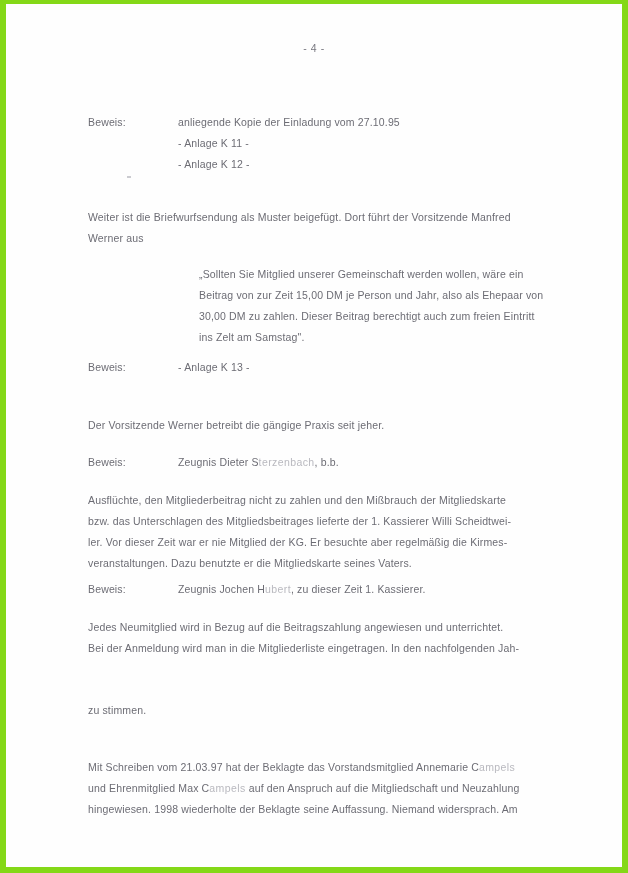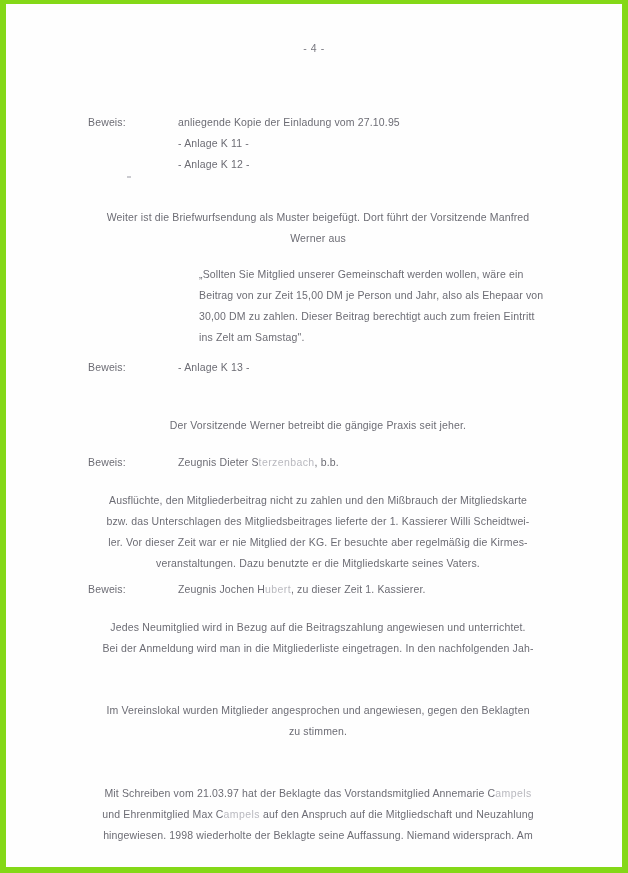--- a/index.html
+++ b/index.html
@@ -53,21 +53,21 @@
 
   
   .blk {
     position: absolute;
     color: #6c6c74;
   }
 
   .body-blk {
     left: 82px;
     width: 460px;
-    text-align: center;
+    text-align: left;
   }
 
   .quote-blk {
     left: 169px;
     width: 380px;
     margin-left: 24px;
   }
 
   .line { white-space: pre; }
 
@@ -160,24 +160,23 @@
       <span class="label">Beweis:</span>
       <div class="value"><span>Zeugnis Jochen H</span><span class="redact">ubert</span><span>, zu dieser Zeit 1. Kassierer.</span></div>
     </div>
 
     <div class="blk body-blk" style="top:613px;">
       <div class="line">Jedes Neumitglied wird in Bezug auf die Beitragszahlung angewiesen und unterrichtet.</div>
       <div class="line">Bei der Anmeldung wird man in die Mitgliederliste eingetragen. In den nachfolgenden Jah-</div>
     </div>
 
     <div class="blk body-blk" style="top:696px;">
-      <div class="line">Im Vereinslokal wurden Mitglieder angesprochen und angewiesen, gegen den Beklagten</div>
       <div class="line">zu stimmen.</div>
     </div>
 
-    <div class="blk body-blk" style="top:779px;">
+    <div class="blk body-blk" style="top:753px;">
       <div class="line"><span>Mit Schreiben vom 21.03.97 hat der Beklagte das Vorstandsmitglied Annemarie C</span><span class="redact">ampels</span></div>
       <div class="line"><span>und Ehrenmitglied Max C</span><span class="redact">ampels</span><span> auf den Anspruch auf die Mitgliedschaft und Neuzahlung</span></div>
       <div class="line">hingewiesen. 1998 wiederholte der Beklagte seine Auffassung. Niemand widersprach. Am</div>
     </div>
 
   </div>
 </div>
 
 </body></html>

